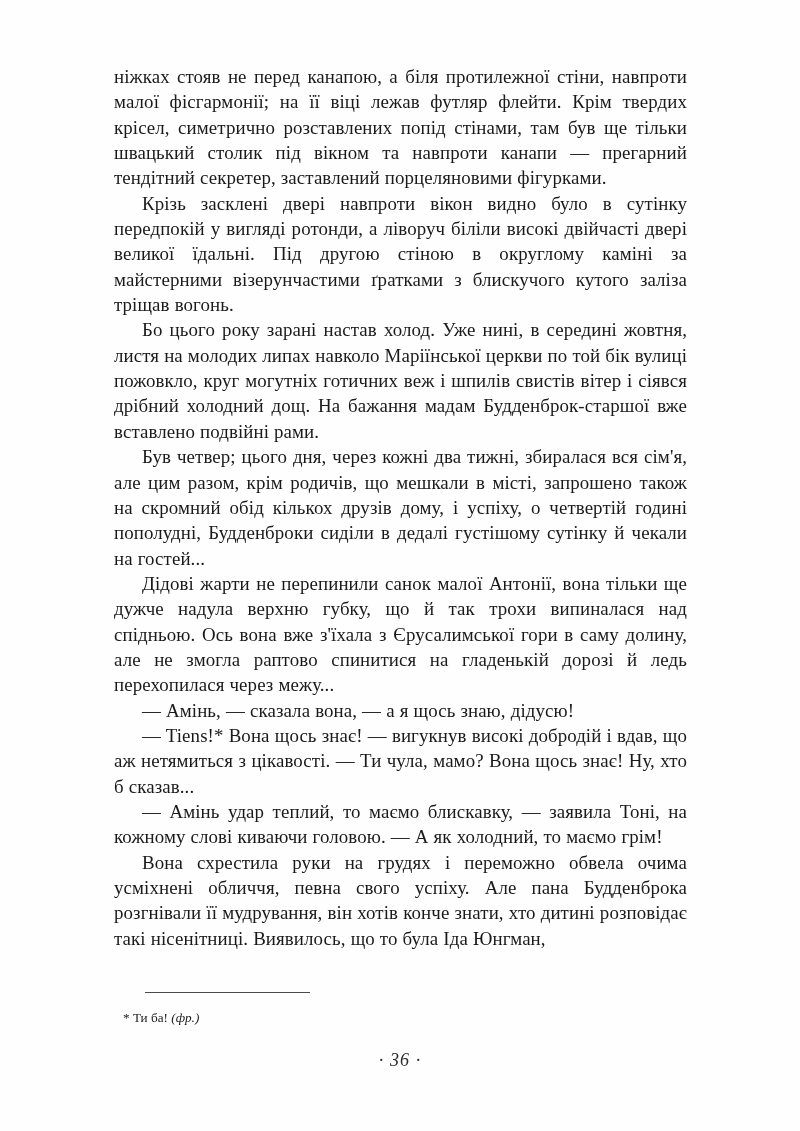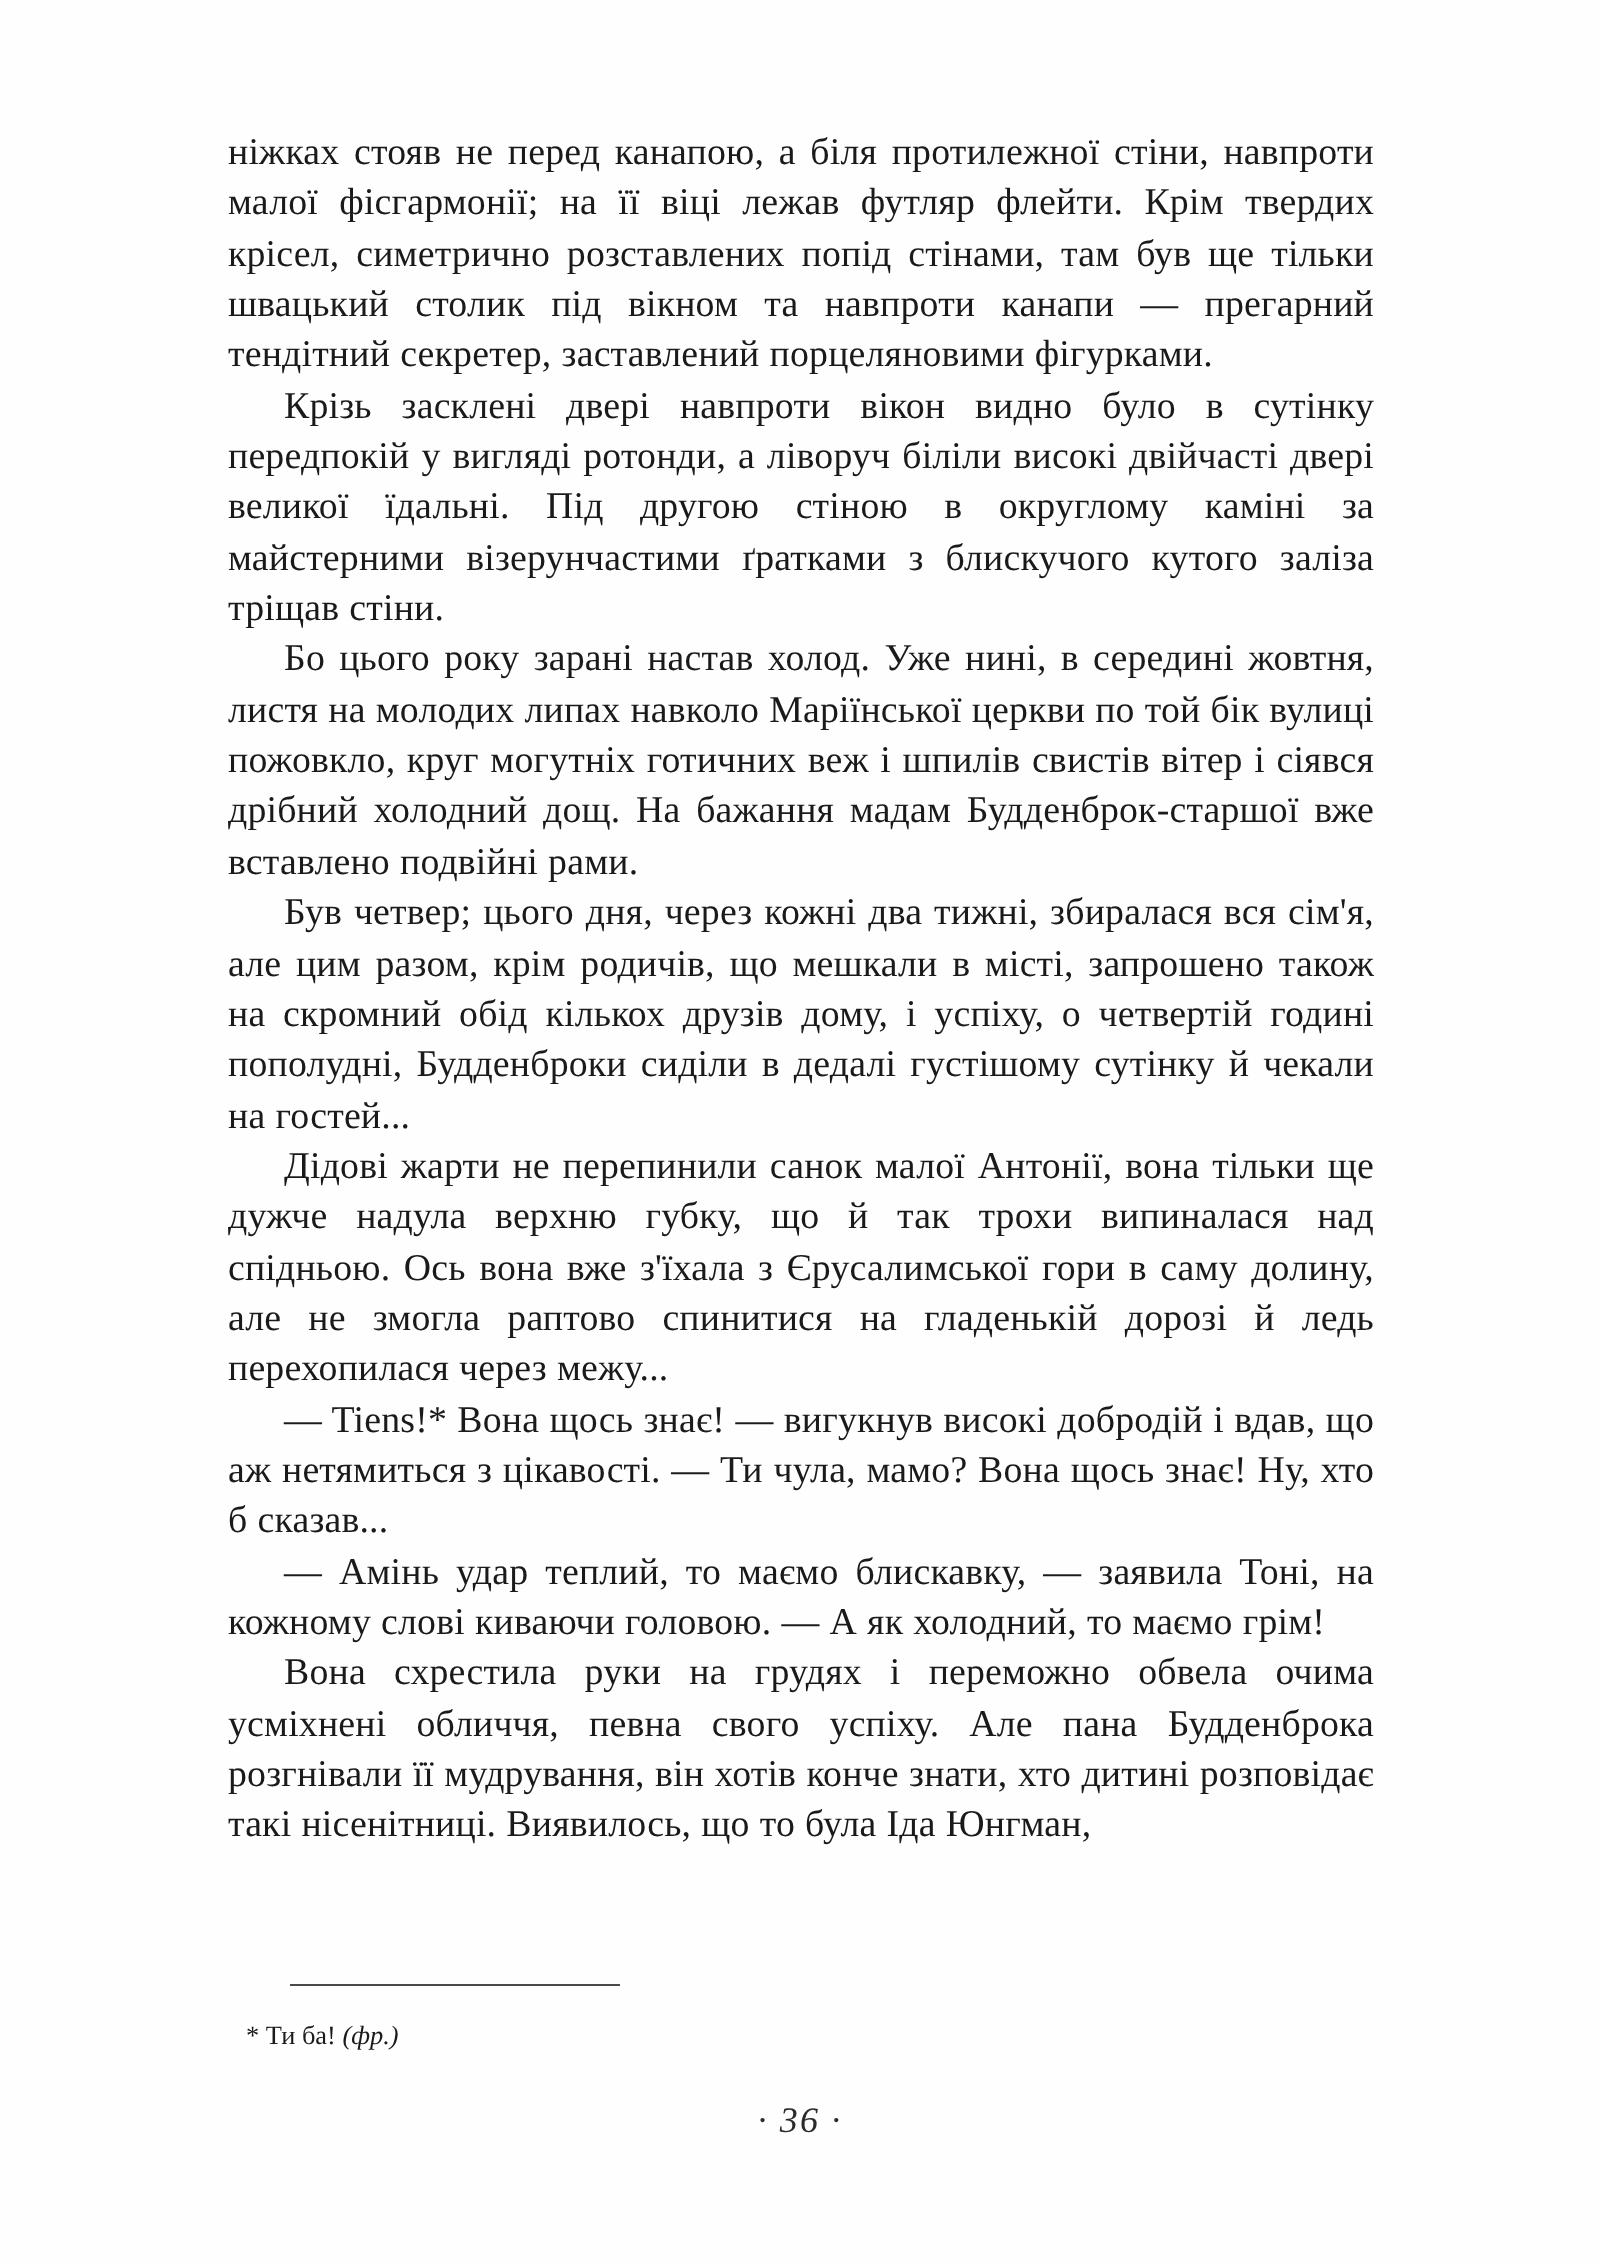--- a/index.html
+++ b/index.html
@@ -88,24 +88,25 @@
     letter-spacing: 0.06em;
   }
 </style>
 </head>
 <body>
 
 <div class="page" style="background-color: rgb(254, 254, 254); color: rgb(26, 26, 26);">
 
   <div class="text-block">
     <p class="para no-indent">ніжках стояв не перед канапою, а біля протилежної стіни, навпроти малої фісгармонії; на її віці лежав футляр флейти. Крім твердих крісел, симетрично розставлених попід стінами, там був ще тільки швацький столик під вікном та навпроти канапи — прегарний тендітний секретер, заставлений порцеляновими фігурками.</p>
-    <p class="para">Крізь засклені двері навпроти вікон видно було в сутінку передпокій у вигляді ротонди, а ліворуч біліли високі двійчасті двері великої їдальні. Під другою стіною в округлому каміні за майстерними візерунчастими ґратками з блискучого кутого заліза тріщав стіни.</p>
+    <p class="para">Крізь засклені двері навпроти вікон видно було в сутінку передпокій у вигляді ротонди, а ліворуч біліли високі двійчасті двері великої їдальні. Під другою стіною в округлому каміні за майстерними візерунчастими ґратками з блискучого кутого заліза тріщав вогонь.</p>
     <p class="para">Бо цього року зарані настав холод. Уже нині, в середині жовтня, листя на молодих липах навколо Маріїнської церкви по той бік вулиці пожовкло, круг могутніх готичних веж і шпилів свистів вітер і сіявся дрібний холодний дощ. На бажання мадам Будденброк-старшої вже вставлено подвійні рами.</p>
     <p class="para">Був четвер; цього дня, через кожні два тижні, збиралася вся сім'я, але цим разом, крім родичів, що мешкали в місті, запрошено також на скромний обід кількох друзів дому, і успіху, о четвертій годині пополудні, Будденброки сиділи в дедалі густішому сутінку й чекали на гостей...</p>
     <p class="para">Дідові жарти не перепинили санок малої Антонії, вона тільки ще дужче надула верхню губку, що й так трохи випиналася над спідньою. Ось вона вже з'їхала з Єрусалимської гори в саму долину, але не змогла раптово спинитися на гладенькій дорозі й ледь перехопилася через межу...</p>
+    <p class="para">— Амінь, — сказала вона, — а я щось знаю, дідусю!</p>
     <p class="para">— Tiens!* Вона щось знає! — вигукнув високі добродій і вдав, що аж нетямиться з цікавості. — Ти чула, мамо? Вона щось знає! Ну, хто б сказав...</p>
     <p class="para">— Амінь удар теплий, то маємо блискавку, — заявила Тоні, на кожному слові киваючи головою. — А як холодний, то маємо грім!</p>
     <p class="para">Вона схрестила руки на грудях і переможно обвела очима усміхнені обличчя, певна свого успіху. Але пана Будденброка розгнівали її мудрування, він хотів конче знати, хто дитині розповідає такі нісенітниці. Виявилось, що то була Іда Юнгман,</p>
   </div>
 
   <div class="footnote-area">
     <div class="footnote-rule"></div>
     <p class="footnote-text"><span>*</span> <span>Ти ба!</span> <span class="lang">(фр.)</span></p>
   </div>
 

